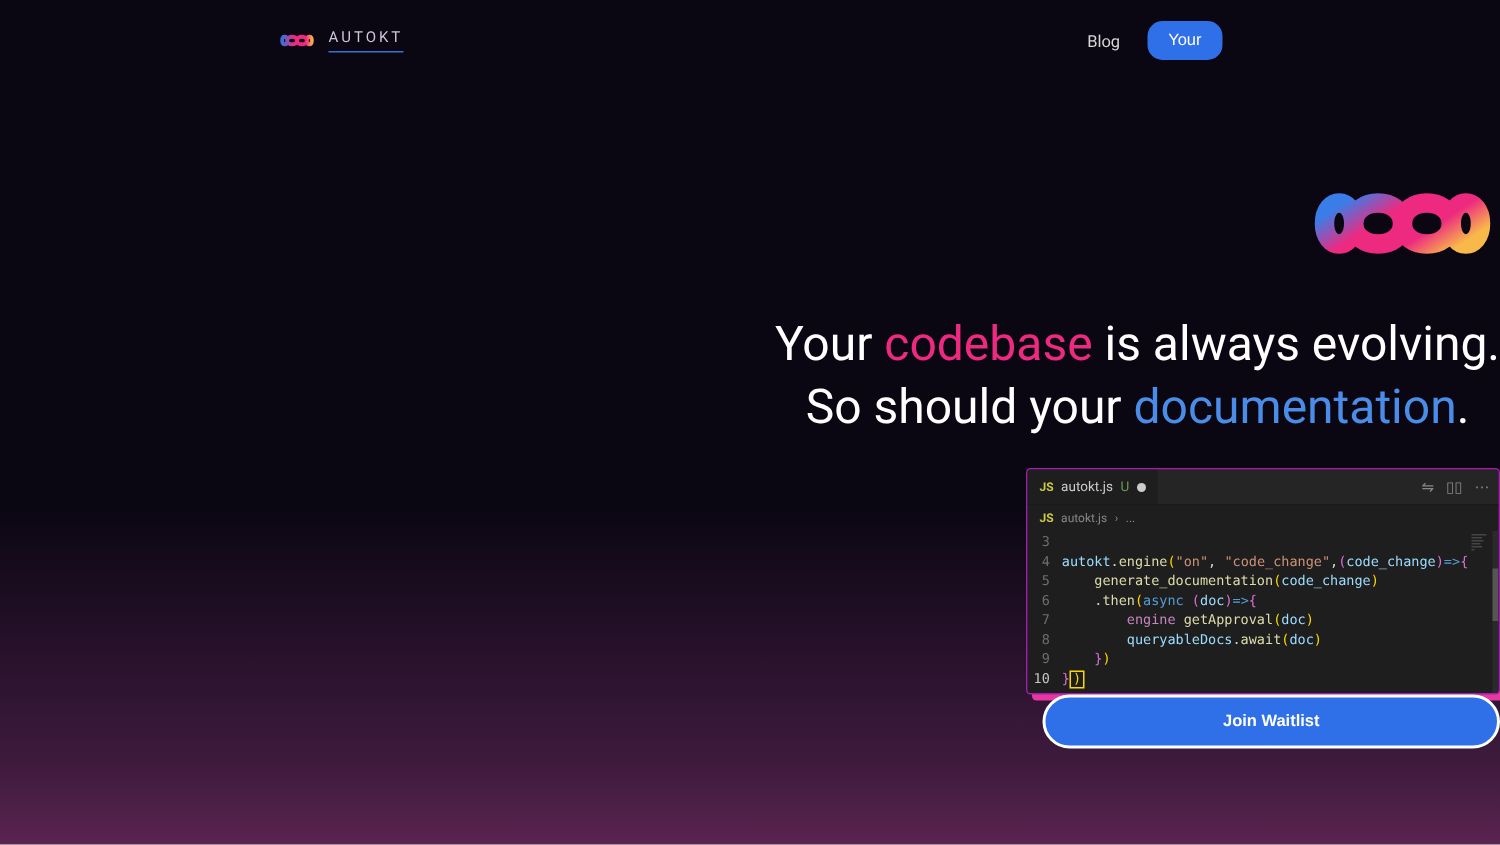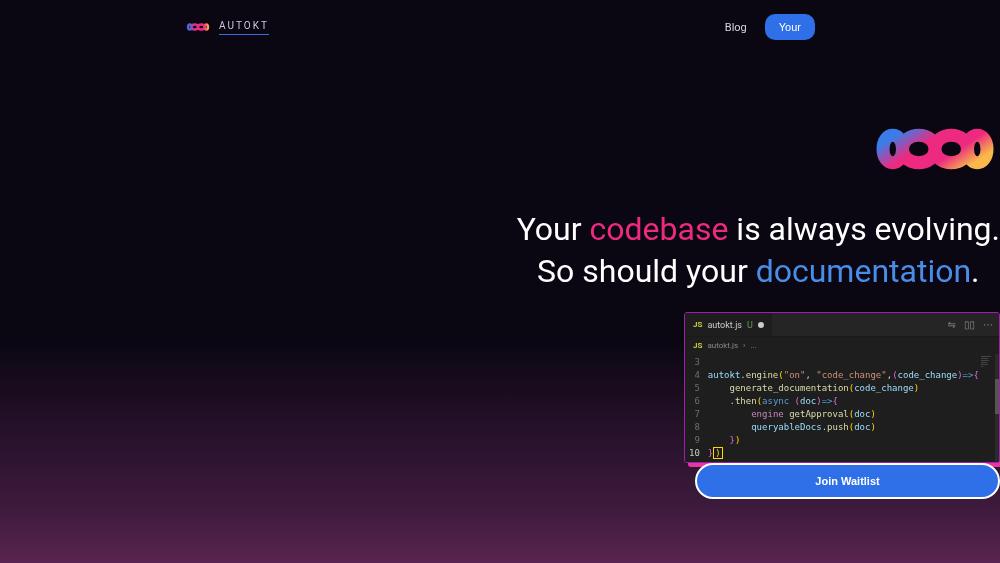--- a/index.html
+++ b/index.html
@@ -326,21 +326,21 @@
         <div>8</div>
         <div>9</div>
         <div class="current">10</div>
       </div>
       <div class="code">
         <div class="code-line"> </div>
         <div class="code-line"><span class="tk-var">autokt</span><span class="tk-punct">.</span><span class="tk-prop">engine</span><span class="tk-brace">(</span><span class="tk-str">"on"</span><span class="tk-punct">, </span><span class="tk-str">"code_change"</span><span class="tk-punct">,</span><span class="tk-brace2">(</span><span class="tk-param">code_change</span><span class="tk-brace2">)</span><span class="tk-kw2">=&gt;</span><span class="tk-brace2">{</span></div>
         <div class="code-line">    <span class="tk-prop">generate_documentation</span><span class="tk-brace">(</span><span class="tk-var">code_change</span><span class="tk-brace">)</span></div>
         <div class="code-line">    <span class="tk-punct">.</span><span class="tk-prop">then</span><span class="tk-brace">(</span><span class="tk-kw2">async </span><span class="tk-brace2">(</span><span class="tk-param">doc</span><span class="tk-brace2">)</span><span class="tk-kw2">=&gt;</span><span class="tk-brace2">{</span></div>
         <div class="code-line">        <span class="tk-keyword">engine</span> <span class="tk-prop">getApproval</span><span class="tk-brace">(</span><span class="tk-var">doc</span><span class="tk-brace">)</span></div>
-        <div class="code-line">        <span class="tk-var">queryableDocs</span><span class="tk-punct">.</span><span class="tk-prop">push</span><span class="tk-brace">(</span><span class="tk-var">doc</span><span class="tk-brace">)</span></div>
+        <div class="code-line">        <span class="tk-var">queryableDocs</span><span class="tk-punct">.</span><span class="tk-prop">await</span><span class="tk-brace">(</span><span class="tk-var">doc</span><span class="tk-brace">)</span></div>
         <div class="code-line">    <span class="tk-brace2">}</span><span class="tk-brace">)</span></div>
         <div class="code-line"><span class="tk-brace2">}</span><span class="tk-cursor tk-brace">)</span></div>
       </div>
       <div class="minimap">
         <div class="minimap-content">
           <div class="minimap-line" style="width:80%"></div>
           <div class="minimap-line" style="width:60%"></div>
           <div class="minimap-line" style="width:70%"></div>
           <div class="minimap-line" style="width:50%"></div>
           <div class="minimap-line" style="width:55%"></div>

